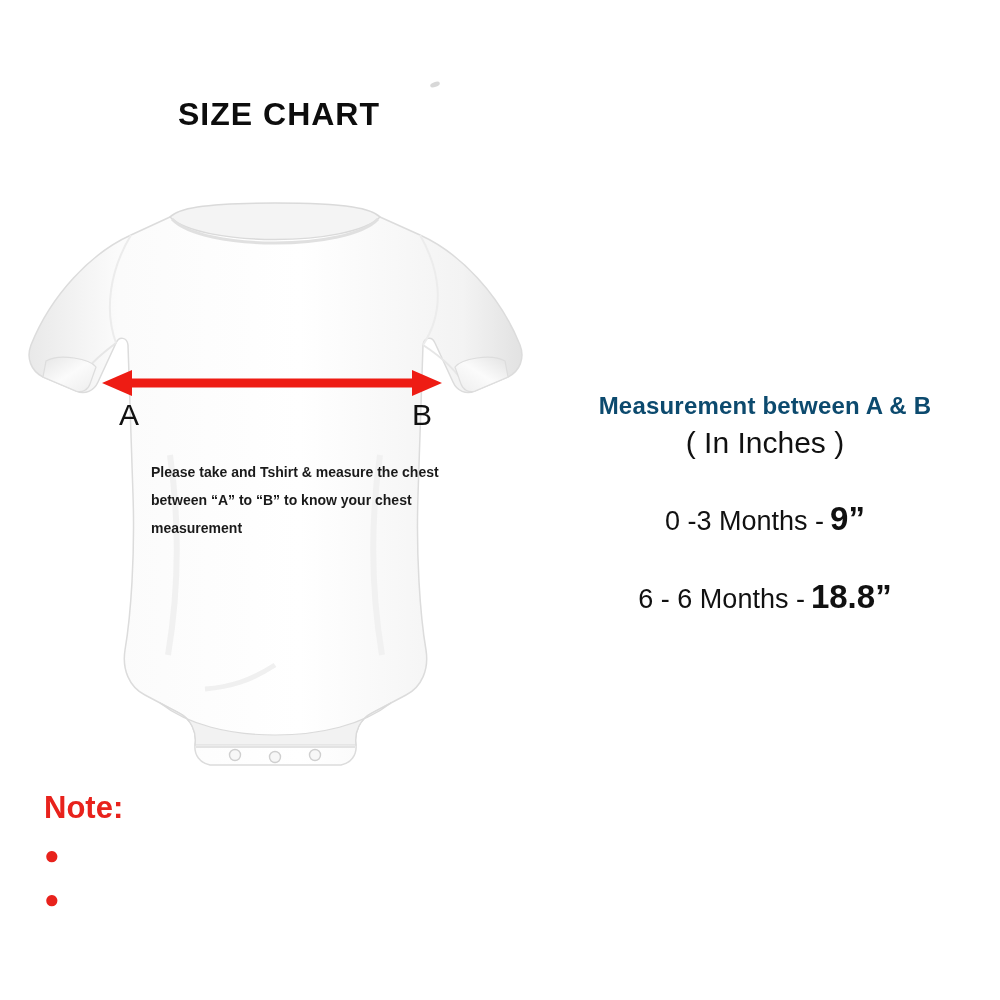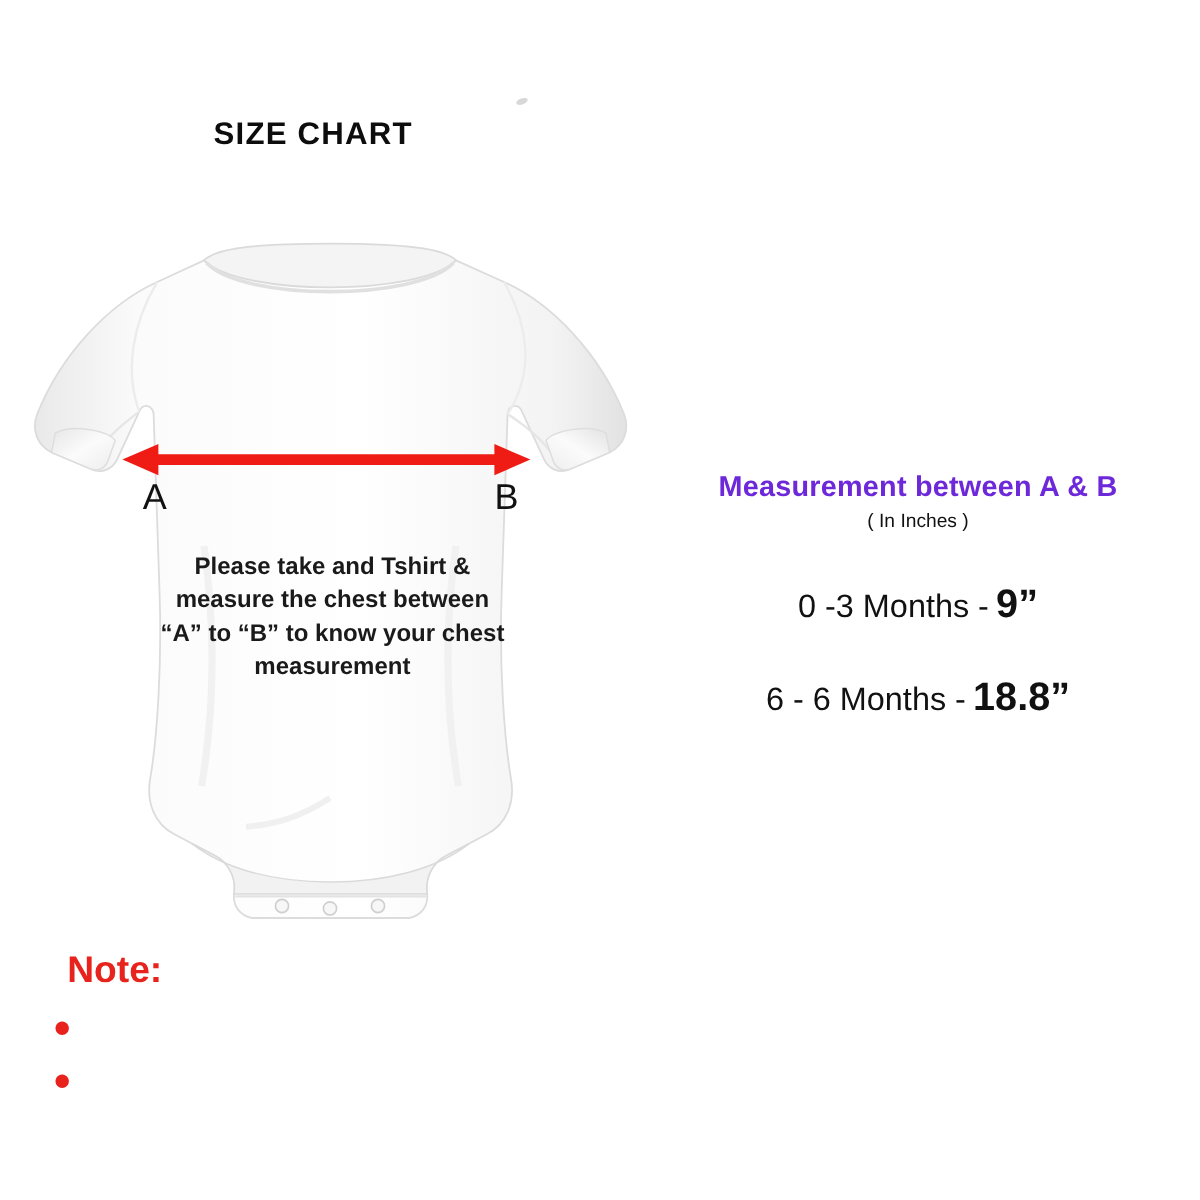--- a/index.html
+++ b/index.html
@@ -14,21 +14,21 @@
     background: #ffffff;
     font-family: "Liberation Sans", sans-serif;
     overflow: hidden;
   }
 
   
   #title {
     position: absolute;
     left: 178px;
     top: 96px;
-    font-size: 26px;
+    font-size: 32px;
     font-weight: bold;
     letter-spacing: 1px;
     color: #0d0d0d;
   }
   #subtitle {
     position: absolute;
     left: 30px;
     top: 148px;
     font-size: 25px;
     font-weight: bold;
@@ -62,46 +62,45 @@
     font-weight: normal;
     color: #111;
     font-family: "Liberation Sans", sans-serif;
   }
   #label-a { left: 119px; top: 398px; }
   #label-b { left: 412px; top: 398px; }
 
   
   #instruction {
     position: absolute;
-    left: 132px;
+    left: 151px;
     top: 458px;
     width: 290px;
-    font-size: 20px;
+    font-size: 14px;
     line-height: 28px;
     color: #1a1a1a;
     font-weight: 600;
-    text-align: center;
   }
 
   
   #measure-block {
     position: absolute;
     left: 540px;
     top: 392px;
     width: 450px;
     text-align: center;
   }
   #measure-title {
     font-size: 24px;
     font-weight: bold;
-    color: #6d28d9;
+    color: #0c4a6e;
     letter-spacing: 0.2px;
   }
   #measure-unit {
-    font-size: 16px;
+    font-size: 30px;
     color: #111;
     margin-top: 6px;
     font-weight: 500;
   }
   .measure-row {
     margin-top: 40px;
     font-size: 27px;
     color: #111;
     white-space: nowrap;
     font-weight: 500;
@@ -113,21 +112,20 @@
   }
 
   
   #note-title {
     position: absolute;
     left: 44px;
     top: 790px;
     font-size: 31px;
     font-weight: bold;
     color: #e8221c;
-    margin-left: 12px;
   }
   #note-list {
     position: absolute;
     left: 44px;
     top: 840px;
     width: 950px;
   }
   .note-item {
     display: flex;
     align-items: flex-start;

